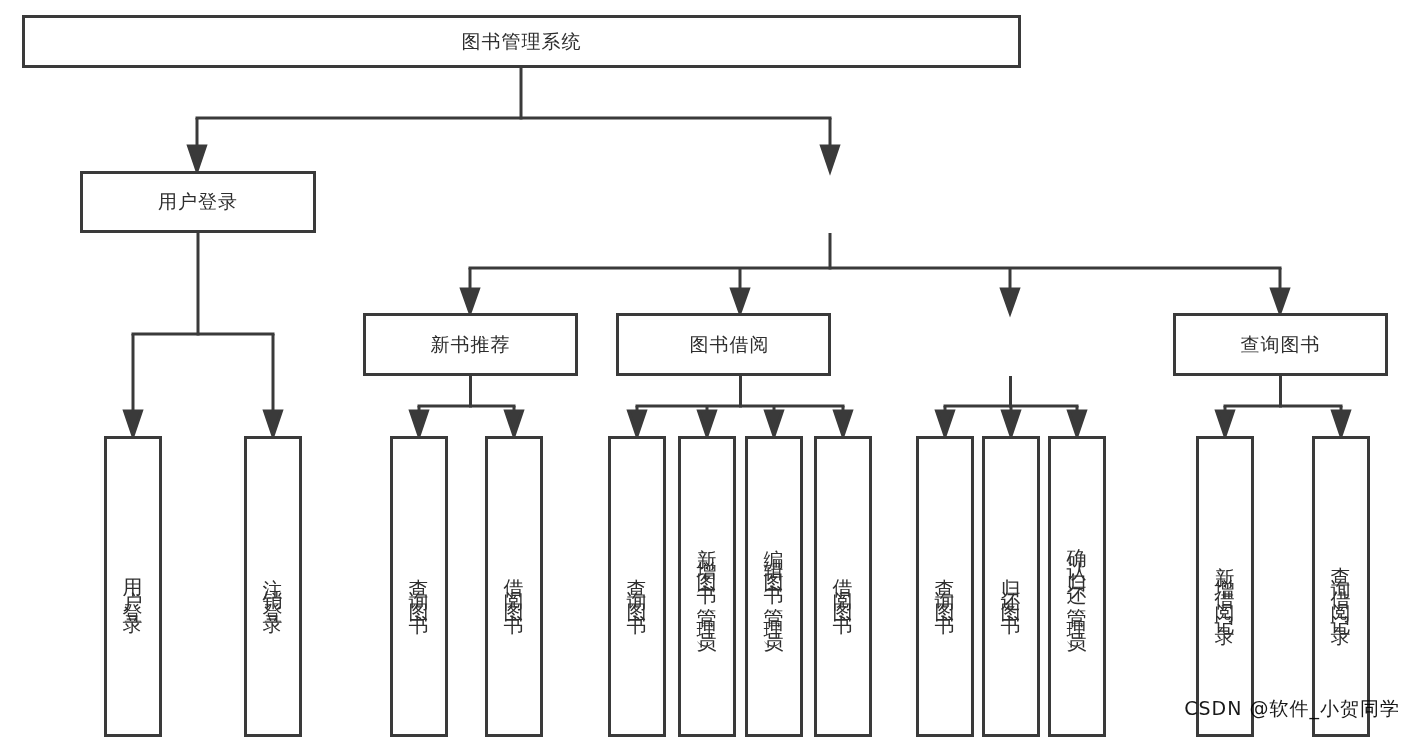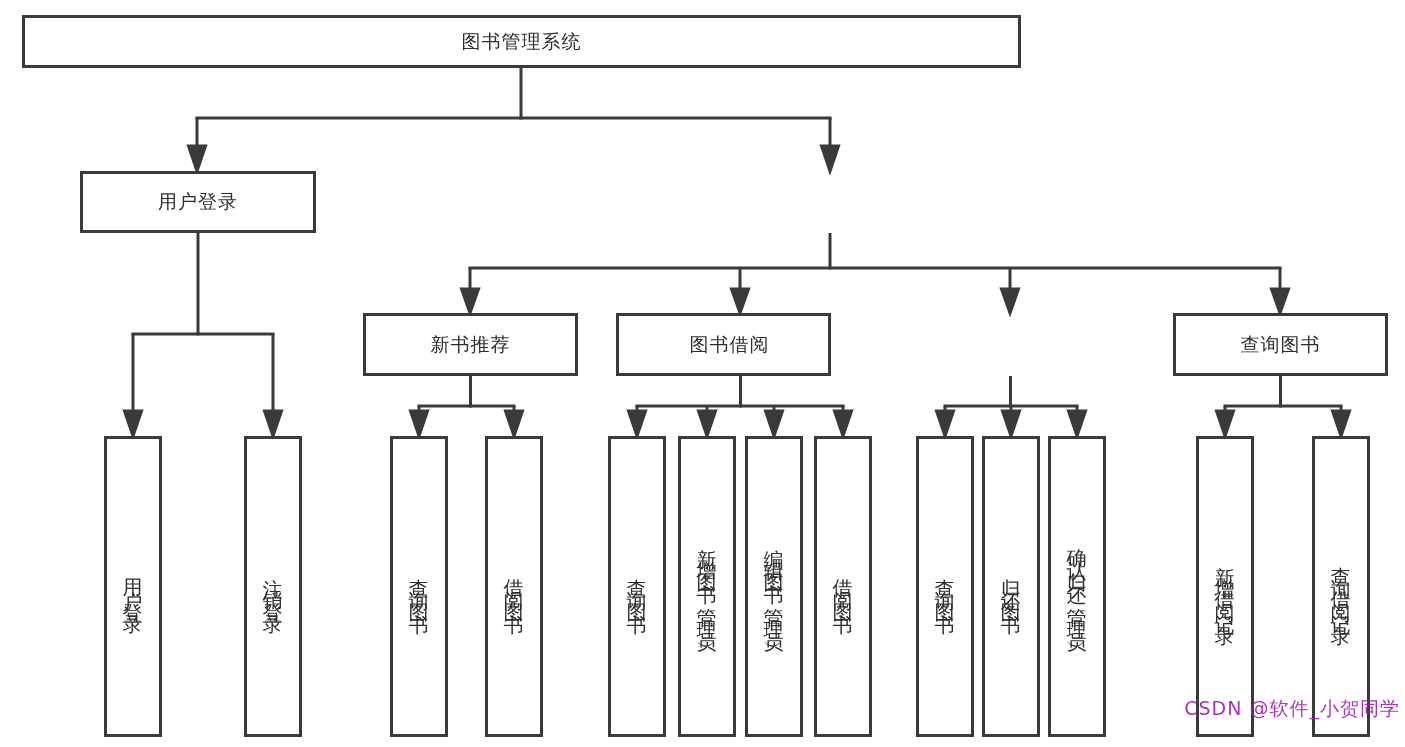--- a/index.html
+++ b/index.html
@@ -22,21 +22,21 @@
     position:absolute; box-sizing:border-box; top:436px; width:58px; height:301px;
     background:#ffffff; border:3px solid #3a3a3a;
     display:flex; align-items:center; justify-content:center;
   }
   .vtext {
     writing-mode:vertical-rl; text-orientation:mixed;
     font-size:20px; letter-spacing:12px; line-height:1; color:#2e2e2e; white-space:nowrap;
   }
   .watermark {
     position:absolute; right:5px; top:696px; z-index:5;
-    font-size:19px; color:#a21caf; opacity:0.9; letter-spacing:1px; white-space:nowrap;
+    font-size:19px; color:#000000; opacity:0.9; letter-spacing:1px; white-space:nowrap;
   }
 </style>
 </head>
 <body>
 
 <div class="canvas">
 
   <svg class="connectors" viewBox="0 0 1405 747" xmlns="http://www.w3.org/2000/svg">
     <g stroke="#3a3a3a" stroke-width="3" fill="#3a3a3a">
 

